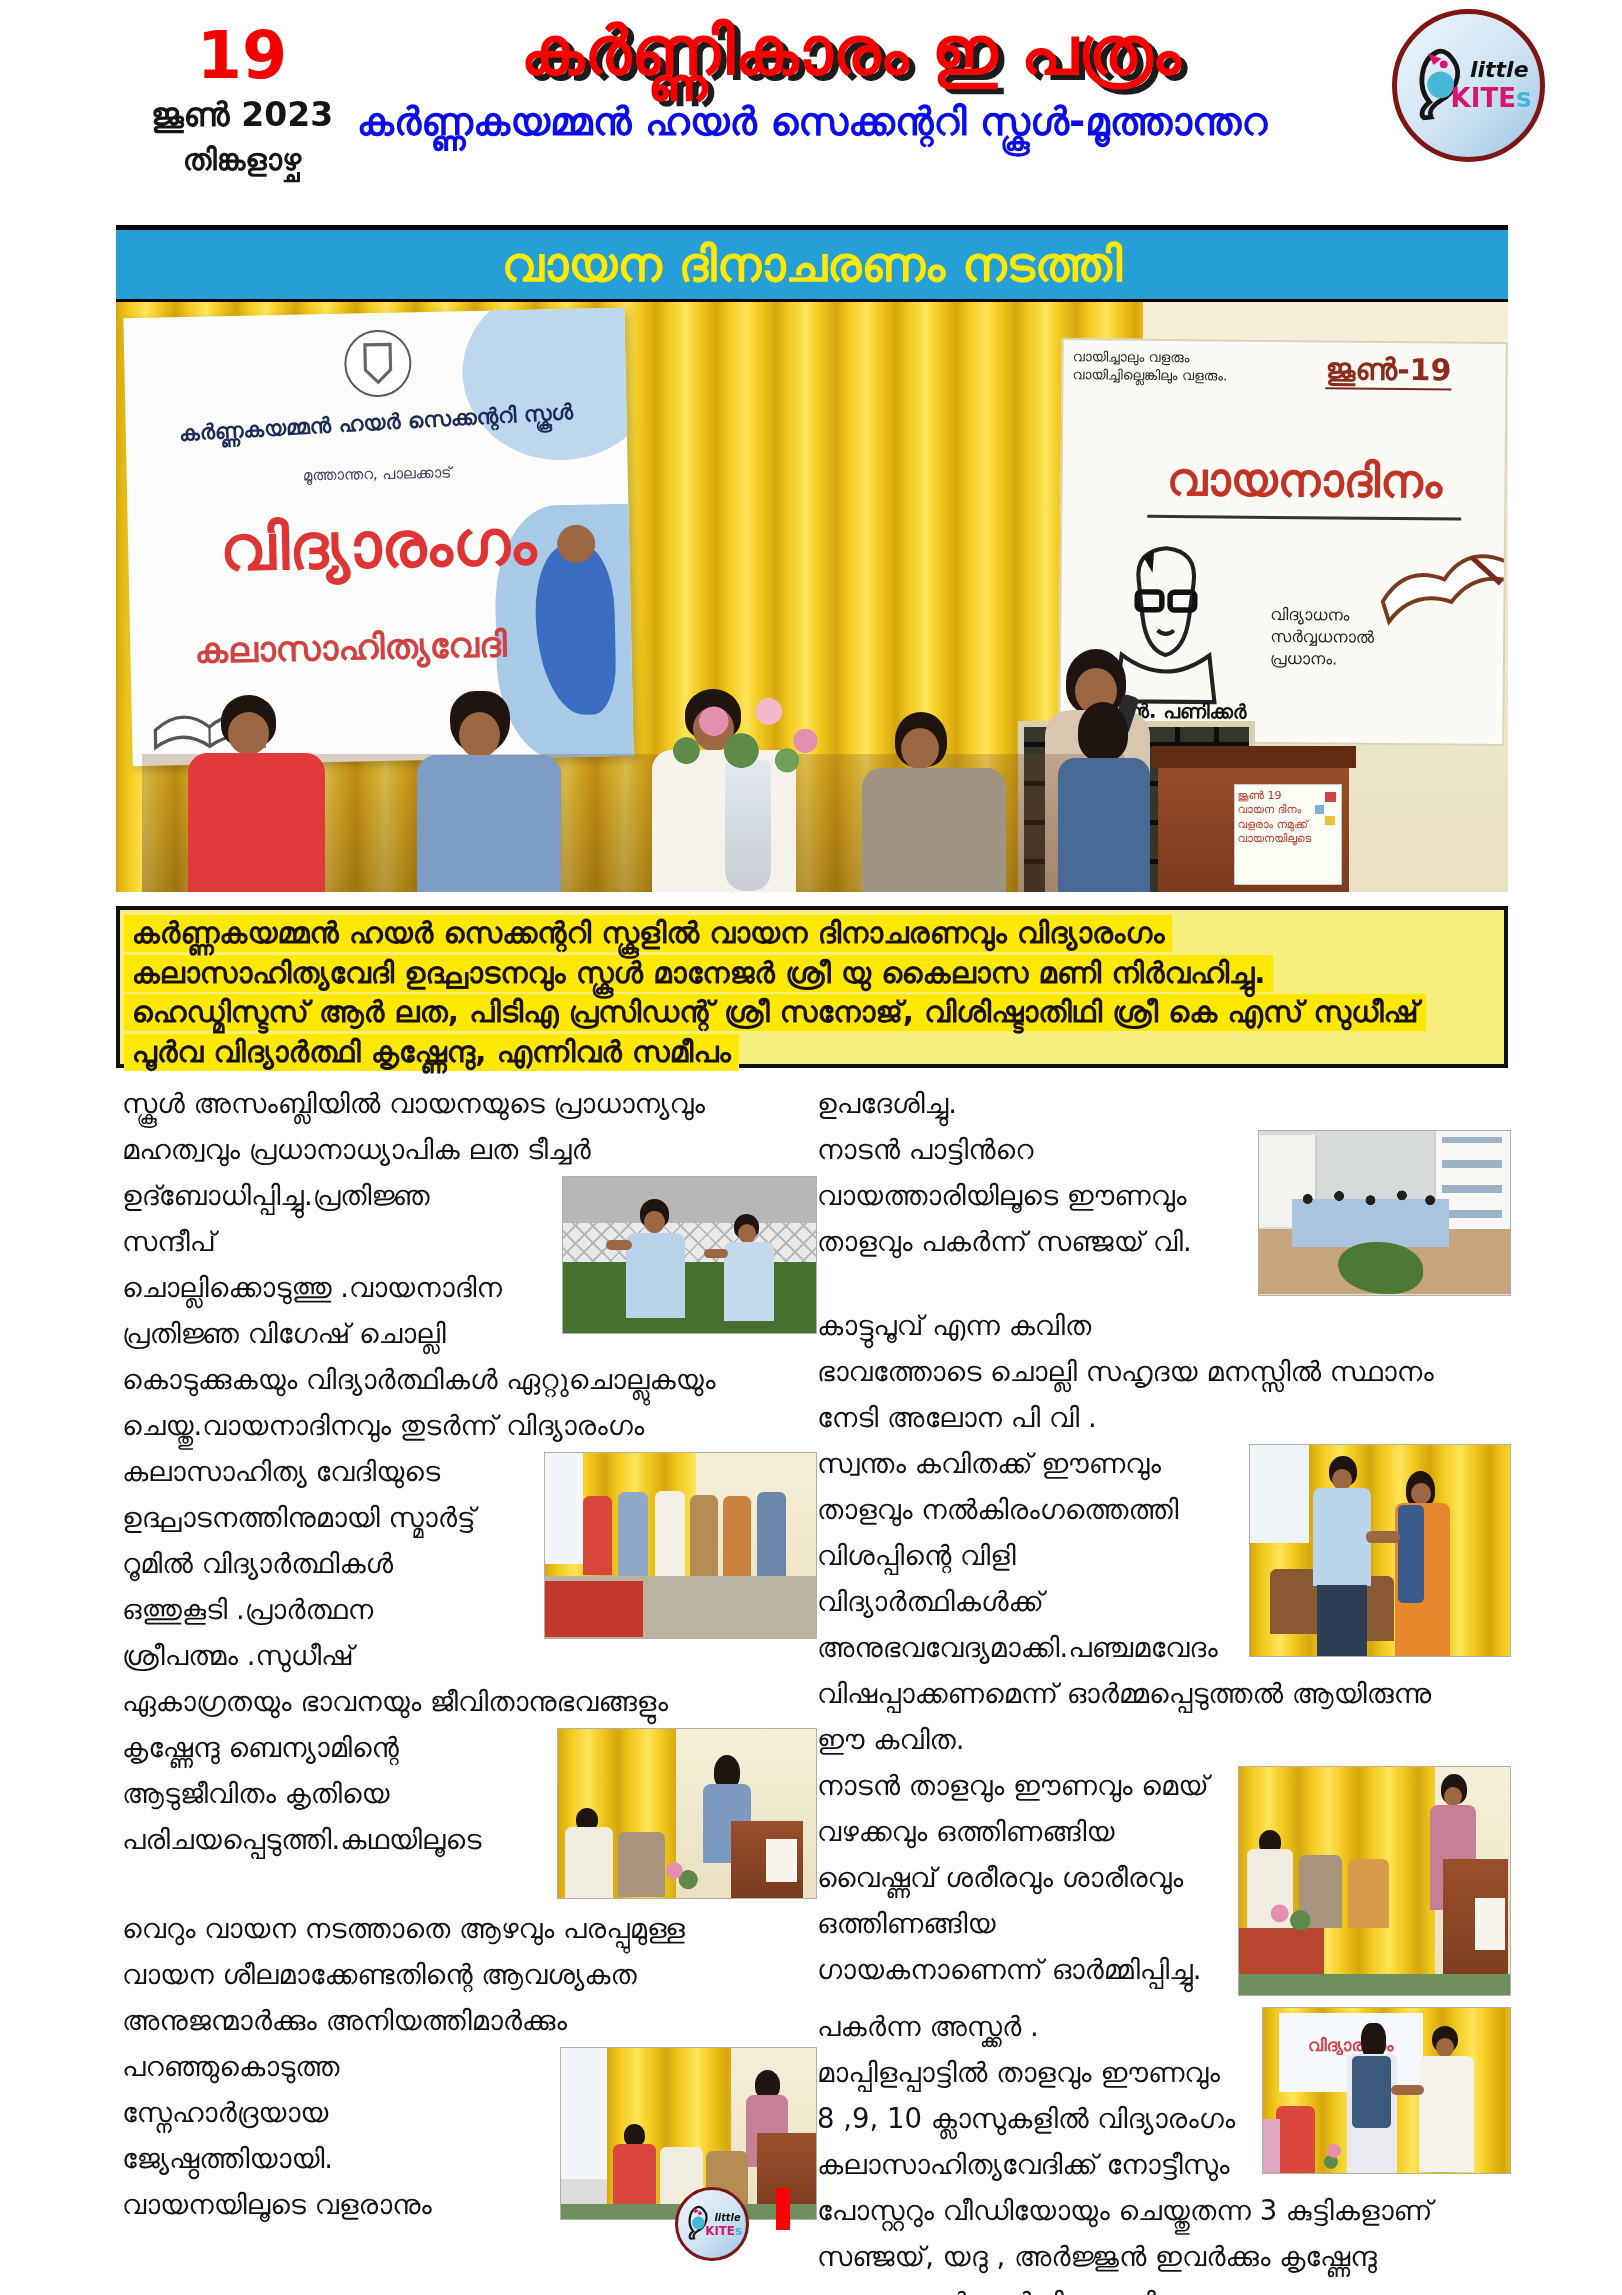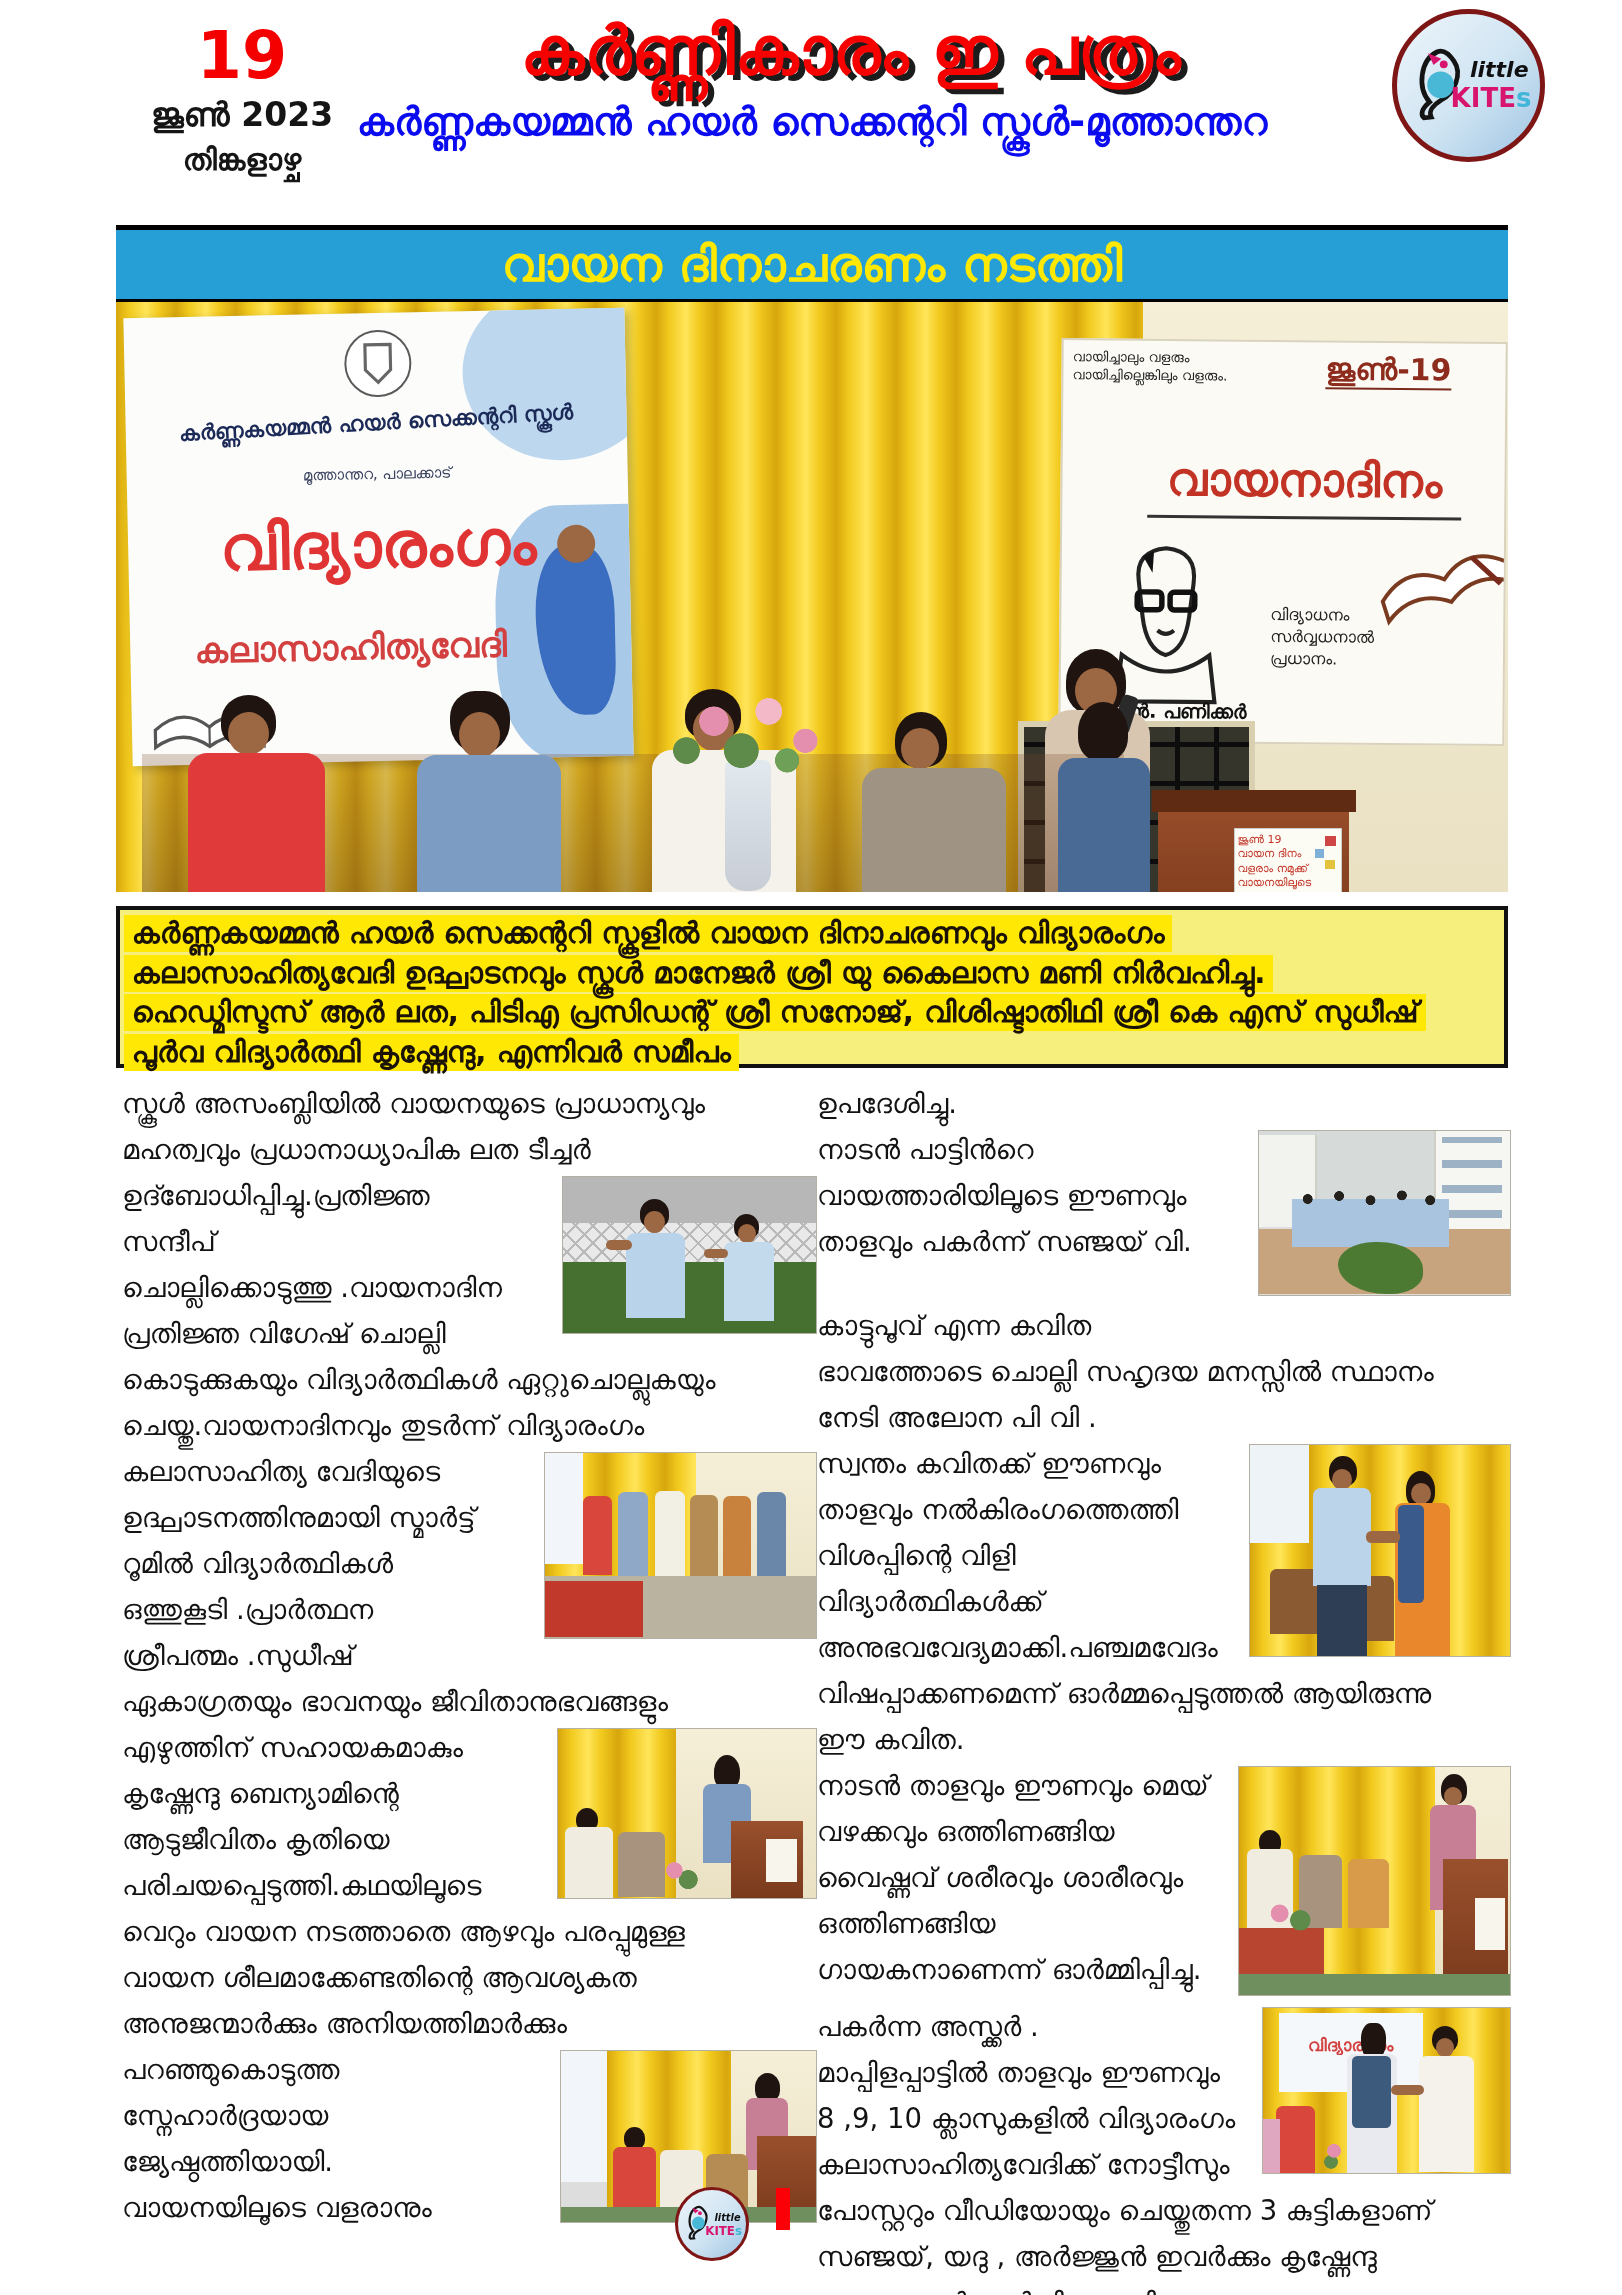--- a/index.html
+++ b/index.html
@@ -160,21 +160,21 @@
       </svg>
     </div>
 
     <div class="abs" style="left:902px;top:419px;width:225px;height:171px;background:#35352c;border:6.5px solid #d9d0b2;">
       <div class="abs" style="left:0;top:0;width:100%;height:100%;background:repeating-linear-gradient(90deg,transparent 0 34px,#0d0d0d 34px 39px),repeating-linear-gradient(0deg,transparent 0 34px,#0d0d0d 34px 39px);"></div>
     </div>
     <div class="abs hair" style="left:950px;top:347px;width:60px;height:65px;"></div>
     <div class="abs skin" style="left:959px;top:366px;width:42px;height:46px;"></div>
     <div class="abs" style="left:929px;top:408px;width:105px;height:183px;background:#d9c6b0;border-radius:26px 26px 0 0;"></div>
     <div class="abs" style="left:1001px;top:393px;width:17px;height:39px;background:#2a2a2a;border-radius:5.2px;transform:rotate(18deg);"></div>
-    <div class="abs" style="left:1042px;top:444px;width:191px;height:147px;background:linear-gradient(180deg,#9a4f2b,#7c3a1c);margin-top:44px;">
+    <div class="abs" style="left:1042px;top:444px;width:191px;height:147px;background:linear-gradient(180deg,#9a4f2b,#7c3a1c);">
       <div class="abs" style="left:-6.5px;top:0;width:204px;height:22px;background:#5f2c13;"></div>
       <div class="abs" style="left:76px;top:38px;width:106px;height:99px;background:#fcfbf4;border:1.3px solid #ccc;">
         <div style="font-size:11px;color:#c23326;padding:3.9px 2.6px;line-height:14.4px;">
           <div>ജൂൺ 19</div>
           <div>വായന ദിനം</div>
           <div>വളരാം നമുക്ക്</div>
           <div>വായനയിലൂടെ</div>
         </div>
         <div class="abs" style="right:5.2px;top:6.5px;width:10.5px;height:10.5px;background:#cf4444;"></div>
         <div class="abs" style="right:17px;top:19.6px;width:9.2px;height:9.2px;background:#7fb0d8;"></div>
@@ -268,21 +268,20 @@
       <div class="abs wall" style="left:118px;top:0;width:140px;height:100%;"></div>
       <div class="abs hair" style="left:156px;top:26px;width:26px;height:34px;"></div>
       <div class="abs" style="left:145px;top:55px;width:48px;height:79px;background:#7d9bc0;border-radius:7.9px 7.9px 0 0;"></div>
       <div class="abs" style="left:173px;top:92px;width:72px;height:77px;background:linear-gradient(180deg,#99502c,#7a3a1d);"></div>
       <div class="abs" style="left:208px;top:110px;width:31px;height:43px;background:#f7f5ec;"></div>
       <div class="abs hair" style="left:18.3px;top:79px;width:22px;height:23.6px;"></div>
       <div class="abs" style="left:6.5px;top:98px;width:48px;height:71px;background:#f0ece0;border-radius:6.5px 6.5px 0 0;"></div>
       <div class="abs" style="left:60px;top:103px;width:47px;height:65px;background:#a8947e;border-radius:6.5px 6.5px 0 0;"></div>
       <div class="abs" style="left:98px;top:123px;width:46px;height:46px;background:radial-gradient(circle at 40% 40%,#e58fae 0 7.9px,transparent 8.5px),radial-gradient(circle at 70% 60%,#5e8b4a 0 9.2px,transparent 9.8px);"></div>
     </div>
-    <div class="tline">എഴുത്തിന് സഹായകമാകും</div>
     <div class="tline">കൃഷ്ണേന്ദു ബെന്യാമിന്റെ</div>
     <div class="tline">ആടുജീവിതം കൃതിയെ</div>
     <div class="tline">പരിചയപ്പെടുത്തി.കഥയിലൂടെ</div>
     <div class="clear"></div>
     <div class="tline">വെറും വായന നടത്താതെ ആഴവും പരപ്പുമുള്ള</div>
     <div class="tline">വായന ശീലമാക്കേണ്ടതിന്റെ ആവശ്യകത</div>
     <div class="tline">അനുജന്മാർക്കും അനിയത്തിമാർക്കും</div>
 
     <div class="ph phD">
       <div class="abs" style="left:0;top:0;width:46px;height:131px;background:#f2f6fa;"></div>

